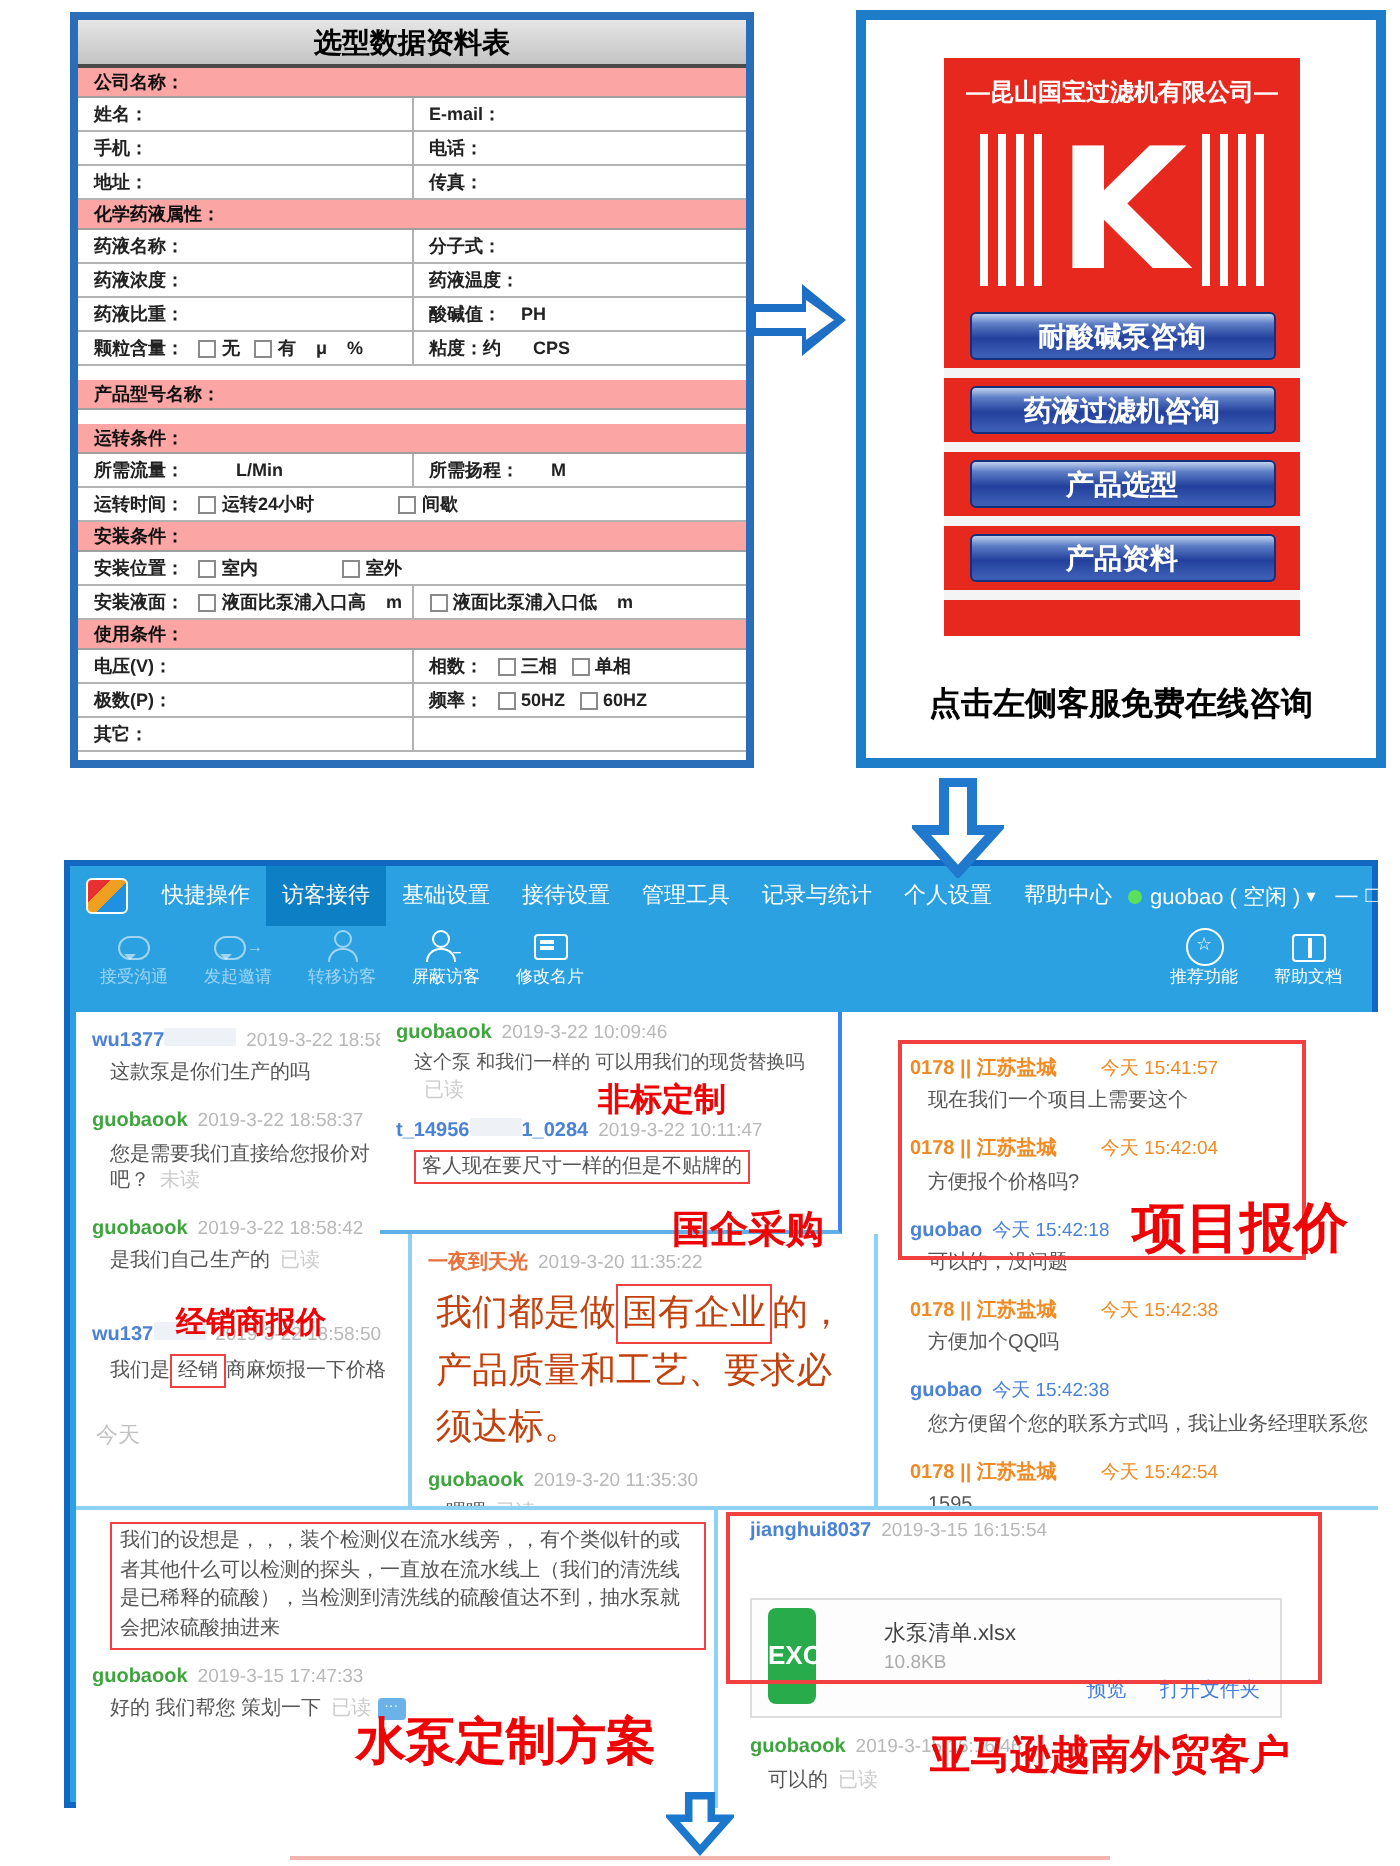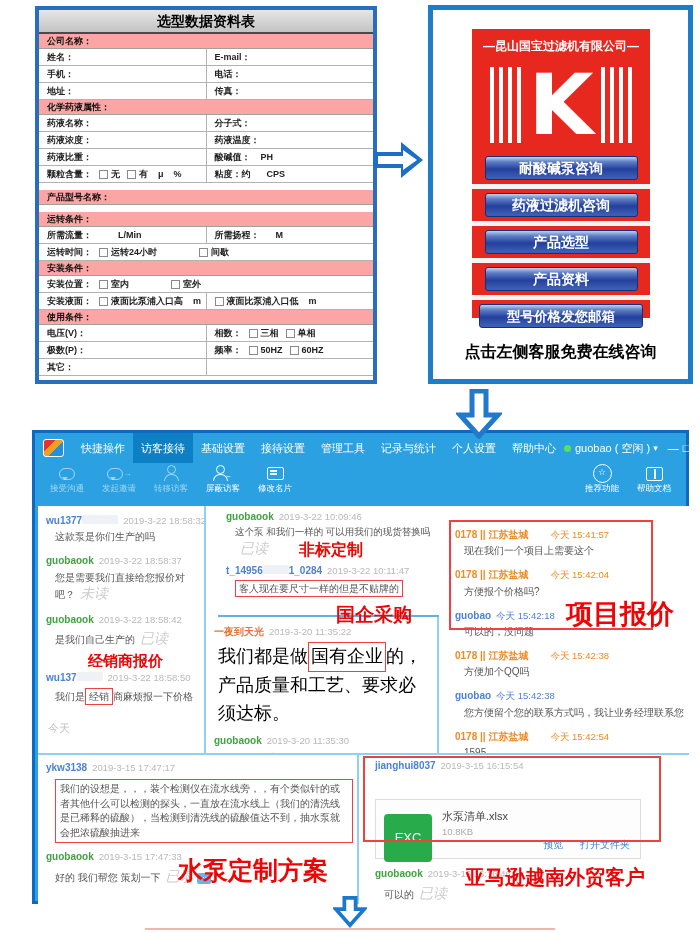--- a/index.html
+++ b/index.html
@@ -60,48 +60,48 @@
   .i-card{width:15px;height:11px;border:1.5px solid currentColor;border-radius:2px;position:relative;display:inline-block;}
   .i-card::before{content:"";position:absolute;left:2px;top:2px;width:7px;height:1.5px;background:currentColor;box-shadow:0 3px 0 currentColor;}
   .i-star{width:17px;height:17px;border:1.5px solid currentColor;border-radius:50%;text-align:center;line-height:15px;font-size:9px;display:inline-block;}
   .i-book{width:15px;height:12px;border:1.5px solid currentColor;border-radius:2px;position:relative;display:inline-block;}
   .i-book::after{content:"";position:absolute;left:50%;top:1px;bottom:1px;width:1.5px;background:currentColor;}
   .tright{margin-left:auto;display:flex;}
 
   .chat-body{position:absolute;left:3px;top:73px;width:651px;height:398px;background:#fff;}
   .panel{position:absolute;box-sizing:border-box;overflow:hidden;background:#fff;}
   .p-left{left:0;top:0;width:168px;height:249px;border-right:2px solid #8fd0f5;border-bottom:2px solid #8fd0f5;}
-  .p-midtop{left:180px;top:0;width:231px;height:111px;border-right:2px solid #3b82f6;border-bottom:2px solid #5fb0e6;}
+  .p-midtop{left:152px;top:0;width:231px;height:111px;border-right:2px solid #3b82f6;border-bottom:2px solid #5fb0e6;}
   .p-midbot{left:168px;top:111px;width:233px;height:138px;border-right:2px solid #8fd0f5;border-bottom:2px solid #8fd0f5;}
   .p-right{left:401px;top:0;width:250px;height:249px;border-bottom:2px solid #8fd0f5;}
   .p-botleft{left:0;top:249px;width:321px;height:149px;border-right:2px solid #8fd0f5;}
   .p-botright{left:321px;top:249px;width:330px;height:149px;}
 
   .msg{margin:11px 6px 0 8px;font-size:10px;line-height:1.3;}
   .msg.tight{margin-top:8px;}
   .mh{font-weight:bold;font-size:10px;white-space:nowrap;}
   .nm-blue{color:#4a82d8;} .nm-green{color:#3ea43e;} .nm-orange{color:#f08a22;} .nm-red{color:#e8713c;}
   .tm{color:#b8b8b8;font-weight:normal;margin-left:5px;font-size:9.5px;}
   .tm-o{color:#f08a22;font-weight:normal;margin-left:22px;font-size:9.5px;}
   .tm-b{color:#4a82d8;font-weight:normal;margin-left:5px;font-size:9.5px;}
   .mt{color:#555;margin:3px 0 0 9px;font-size:10px;}
-  .st{color:#ccc;margin-left:5px;font-size:14px;font-style:italic;}
+  .st{color:#ccc;margin-left:5px;font-size:10px;}
   .mic{display:inline-block;width:14px;height:11px;background:#6ab2e8;border-radius:2px;color:#fff;font-size:7px;line-height:10px;text-align:center;margin-left:3px;vertical-align:middle;}
   .censor{display:inline-block;width:36px;height:9px;background:#eef1f5;border-radius:1px;}
   .censor.small{width:26px;}
   .today{margin:16px 0 0 10px;color:#c2c2c2;font-size:11px;}
   .rboxed{border:1.5px solid #f04040;padding:1px 3px;display:inline-block;}
-  .bigred{color:#000000;font-size:18px;line-height:1.55;margin:4px 8px 0 12px;}
+  .bigred{color:#c2410c;font-size:18px;line-height:1.55;margin:4px 8px 0 12px;}
   .bigred .rboxed{border-width:1.5px;padding:0 2px;}
 
   .anno{position:absolute;color:#ee0404;font-weight:bold;white-space:nowrap;z-index:20;}
   .hbox{position:absolute;border:2px solid #f04040;z-index:15;pointer-events:none;}
 
   .fcard{position:relative;margin:27px 10px 0 16px;width:266px;height:60px;border:1px solid #ddd;background:#fdfdfd;box-sizing:border-box;}
-  .fexc{position:absolute;left:8px;top:14px;width:48px;height:48px;background:#27ab4b;border-radius:4px;color:#fff;font-weight:normal;font-size:13px;text-align:center;line-height:48px;}
+  .fexc{position:absolute;left:8px;top:4px;width:24px;height:48px;background:#27ab4b;border-radius:4px;color:#fff;font-weight:bold;font-size:13px;text-align:center;line-height:48px;}
   .fname{margin-left:66px;padding-top:9px;font-size:11px;color:#444;}
   .fsize{margin-left:66px;margin-top:2px;font-size:9.5px;color:#aaa;}
   .facts{position:absolute;right:10px;bottom:6px;font-size:10px;color:#3f7ede;}
   .facts span{margin-left:14px;}
 </style>
 </head>
 <body>
 
 <div class="page">
 
@@ -244,21 +244,20 @@
           <span class="kbar"></span>
       </div>
       <div class="bbtn">耐酸碱泵咨询</div>
       <div class="bsep"></div>
       <div class="bbtn">药液过滤机咨询</div>
       <div class="bsep"></div>
       <div class="bbtn">产品选型</div>
       <div class="bsep"></div>
       <div class="bbtn">产品资料</div>
       <div class="bsep"></div>
-      <div class="bbtn wide">型号价格发您邮箱</div>
     </div>
     <div class="banner-note">点击左侧客服免费在线咨询</div>
   </div>
 
   <svg class="arrow-mid" width="46" height="50" viewBox="0 0 46 50">
     <polygon points="16,2 30,2 30,26 42,26 23,47 4,26 16,26" fill="#fff" stroke="#2079cc" stroke-width="5"></polygon>
   </svg>
 
   <div class="chatwin">
     <div class="titlebar">
@@ -395,21 +394,20 @@
           <div class="mt" style="white-space:nowrap">您方便留个您的联系方式吗，我让业务经理联系您</div>
         </div>
         <div class="msg" style="margin-left:16px">
           <div class="mh"><span class="nm-orange">0178 || 江苏盐城</span><span class="tm-o">今天 15:42:54</span></div>
           <div class="mt">1595</div>
         </div>
       </div>
 
       <div class="panel p-botleft">
         <div class="msg tight" style="margin-top:6px">
-          <div class="mh"><span class="nm-blue">ykw3138</span><span class="tm">2019-3-15 17:47:17</span></div>
           <div class="mt" style="margin-top:5px"><span class="rboxed" style="width:288px;line-height:1.45;padding:2px 4px">我们的设想是，，，装个检测仪在流水线旁，，有个类似针的或者其他什么可以检测的探头，一直放在流水线上（我们的清洗线是已稀释的硫酸），当检测到清洗线的硫酸值达不到，抽水泵就会把浓硫酸抽进来</span></div>
         </div>
         <div class="msg" style="margin-top:7px">
           <div class="mh"><span class="nm-green">guobaook</span><span class="tm">2019-3-15 17:47:33</span></div>
           <div class="mt"><span>好的 我们帮您 策划一下</span><span class="st">已读</span><span class="mic">···</span></div>
         </div>
       </div>
 
       <div class="panel p-botright">
         <div class="msg tight" style="margin:4px 6px 0 16px">

